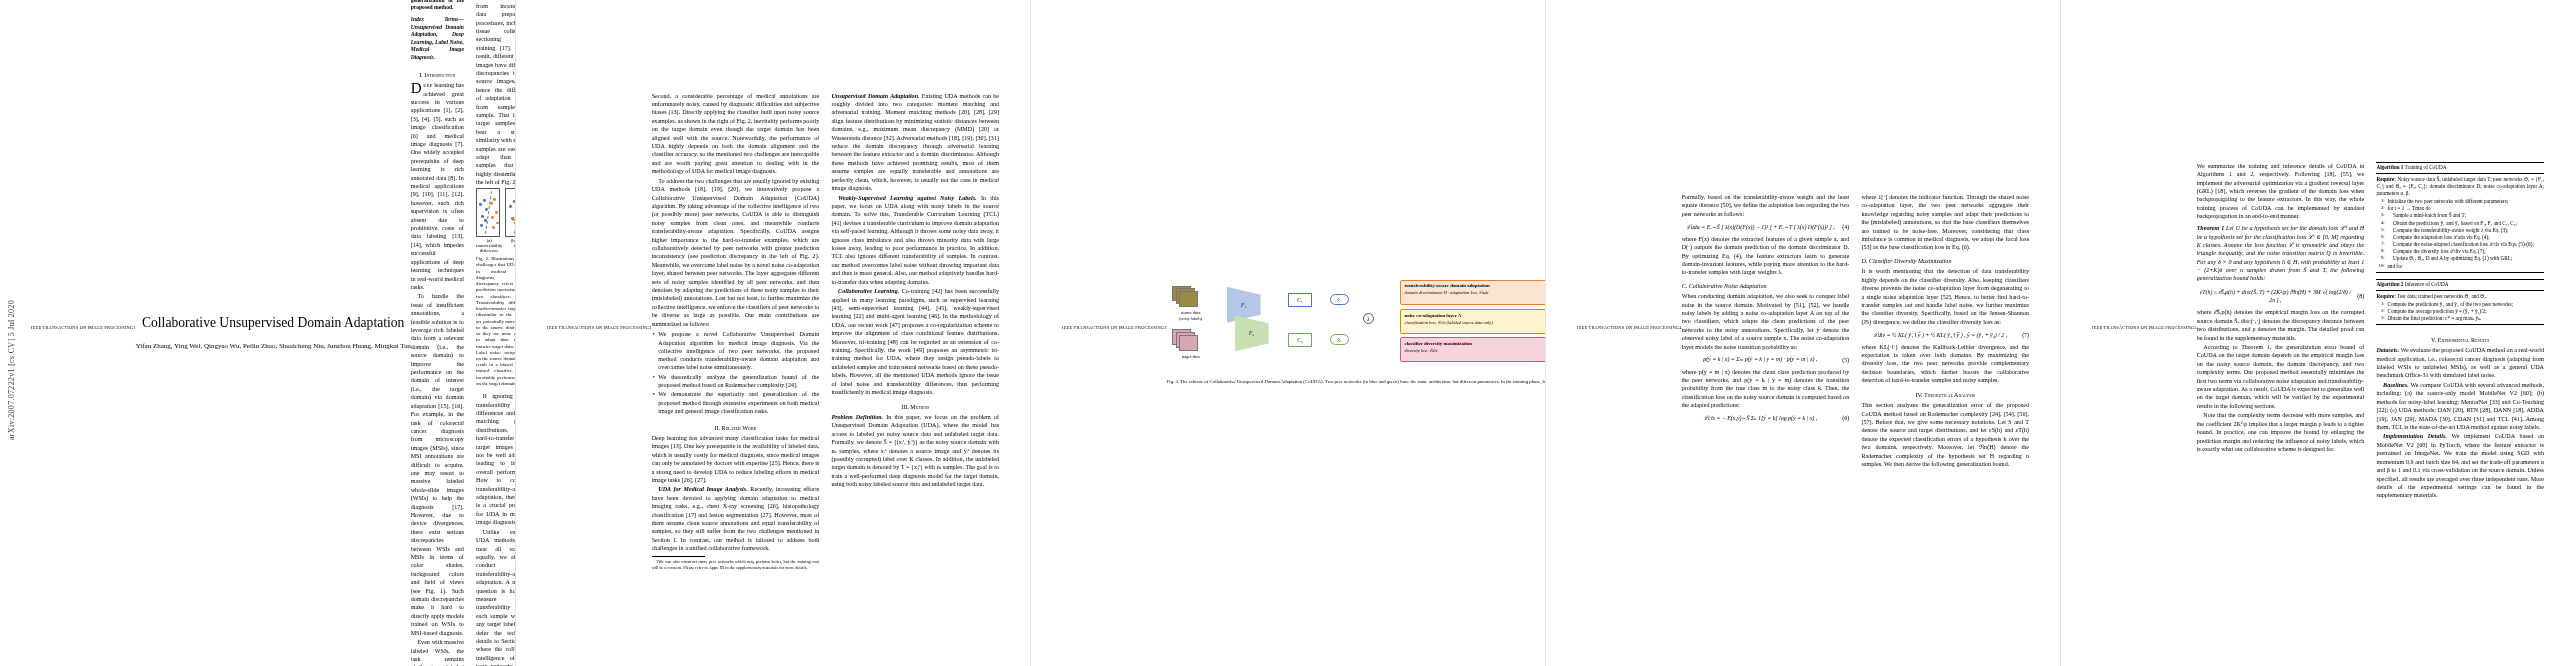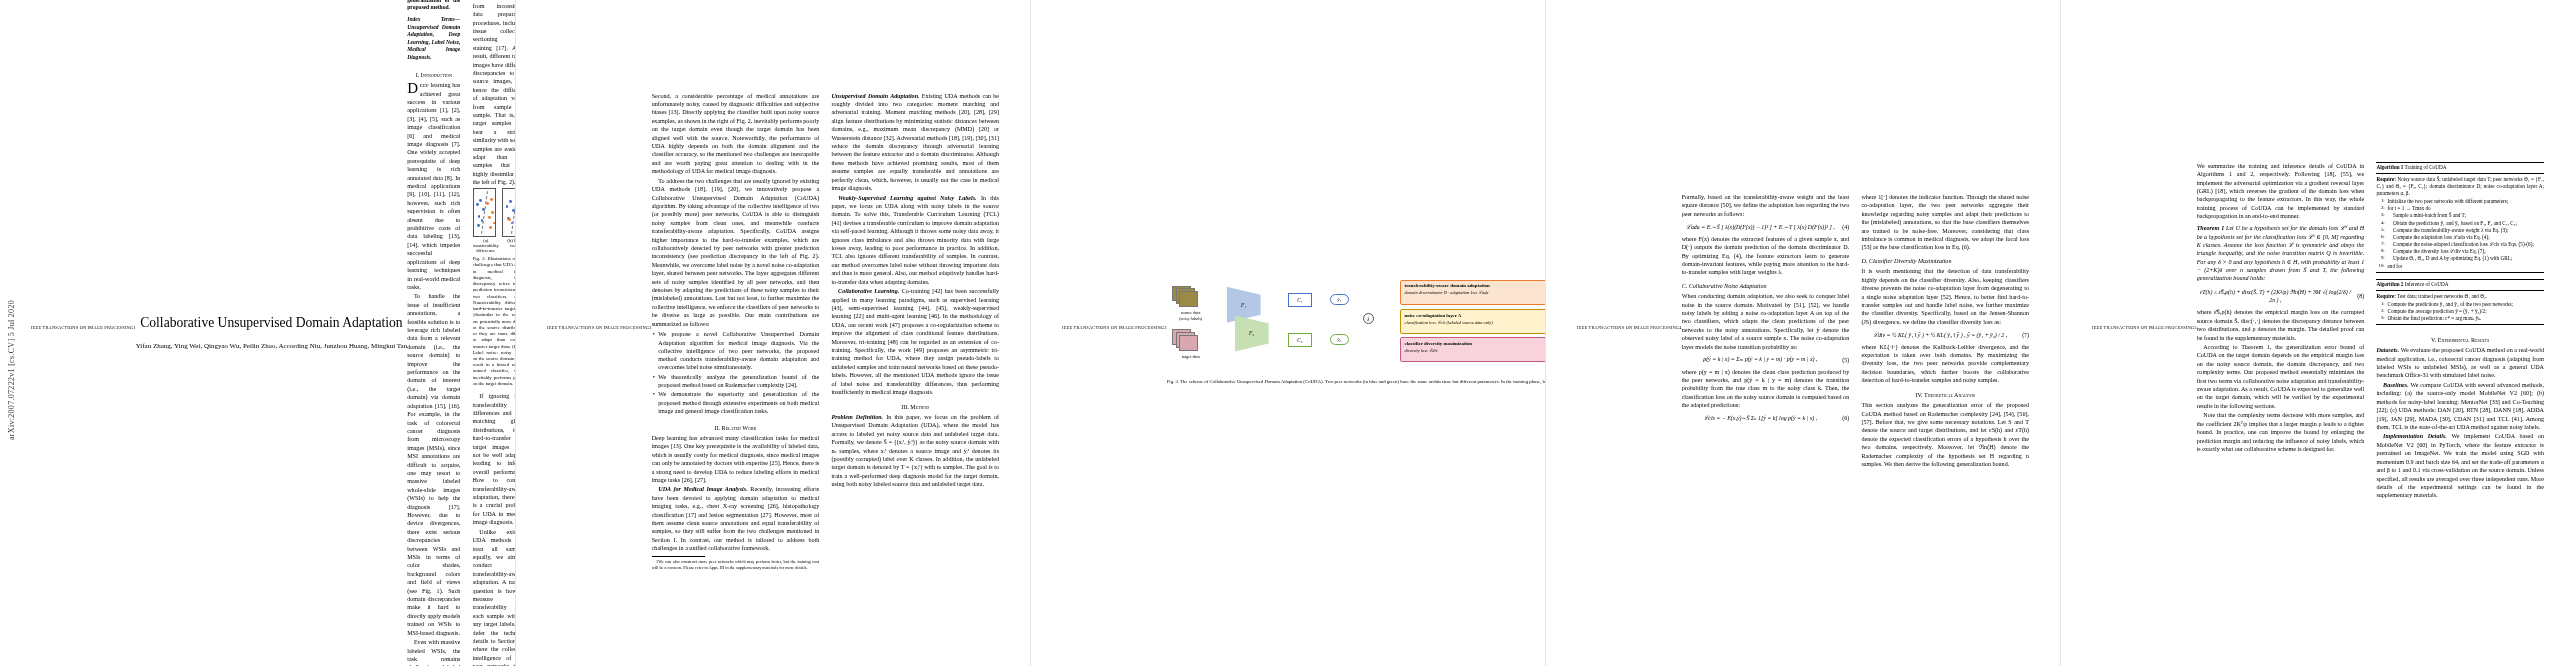--- a/index.html
+++ b/index.html
@@ -101,21 +101,21 @@
 <div class="page">
   <div class="page-header">
     <span>IEEE TRANSACTIONS ON IMAGE PROCESSING</span>
     <span>1</span>
   </div>
   <div class="arxiv">arXiv:2007.07222v1  [cs.CV]  5 Jul 2020</div>
   <div class="titleblock">
     <div class="paper-title">
       <div>Collaborative Unsupervised Domain Adaptation</div>
     </div>
-    <div class="authors">Yifan Zhang, Ying Wei, Qingyao Wu, Peilin Zhao, According Niu, Junzhou Huang, Mingkui Tan</div>
+    <div class="authors">Yifan Zhang, Ying Wei, Qingyao Wu, Peilin Zhao, Shuaicheng Niu, Junzhou Huang, Mingkui Tan</div>
   </div>
   <div class="cols">
     <div class="col">
       <p class="abs"><span class="abs-lead">Abstract—</span><span>Deep learning based medical image diagnosis has shown great potential in clinical medicine. However, it often suffers two major difficulties in real-world applications: 1) only limited labels are available for model training, due to expensive annotation costs over medical images; 2) labeled images may contain considerable label noise (e.g., mislabeling labels) due to diagnostic difficulties of diseases. To address these, we seek to exploit rich labeled data from relevant domains to help the learning in the target task via Unsupervised Domain Adaptation (UDA). Unlike most UDA methods that rely on clean labeled data or assume samples are equally transferable, we innovatively propose a Collaborative Unsupervised Domain Adaptation algorithm, which conducts transferability-aware adaptation and conquers label noise in a collaborative way. We theoretically analyze the generalization performance of the proposed method, and also empirically evaluate it on both medical and general images. Promising experimental results demonstrate the superiority and generalization of the proposed method.</span></p>
       <p class="idx"><span>Index Terms—</span><span>Unsupervised Domain Adaptation, Deep Learning, Label Noise, Medical Image Diagnosis.</span></p>
       <div class="h1">I. Introduction</div>
       <p class="para noindent"><span class="dcap">D</span><span class="sc">EEP</span><span> learning has achieved great success in various applications [1], [2], [3], [4], [5], such as image classification [6] and medical image diagnosis [7]. One widely accepted prerequisite of deep learning is rich annotated data [8]. In medical applications [9], [10], [11], [12], however, such rich supervision is often absent due to prohibitive costs of data labeling [13], [14], which impedes successful applications of deep learning techniques in real-world medical tasks.</span></p>
       <p class="para">To handle the issue of insufficient annotations, a feasible solution is to leverage rich labeled data from a relevant domain (i.e., the source domain) to improve the performance on the domain of interest (i.e., the target domain) via domain adaptation [15], [16]. For example, in the task of colorectal cancer diagnosis from microscopy images (MSIs), since MSI annotations are difficult to acquire, one may resort to massive labeled whole-slide images (WSIs) to help the diagnosis [17]. However, due to device divergences, there exist serious discrepancies between WSIs and MSIs in terms of color shades, background colors and field of views (see Fig. 1). Such domain discrepancies make it hard to directly apply models trained on WSIs to MSI-based diagnosis.</p>
       <p class="para">Even with massive labeled WSIs, the task remains challenging: labeled medical data often contain a considerable percentage of noisy annotations, caused by the diagnostic difficulties of diseases and the subjective biases of doctors [13]. Both the domain discrepancy and the label noise may severely degrade the performance of deep diagnosis models, which motivates us to develop a new adaptation paradigm that handles the two issues simultaneously.</p>
       <div class="fn">

